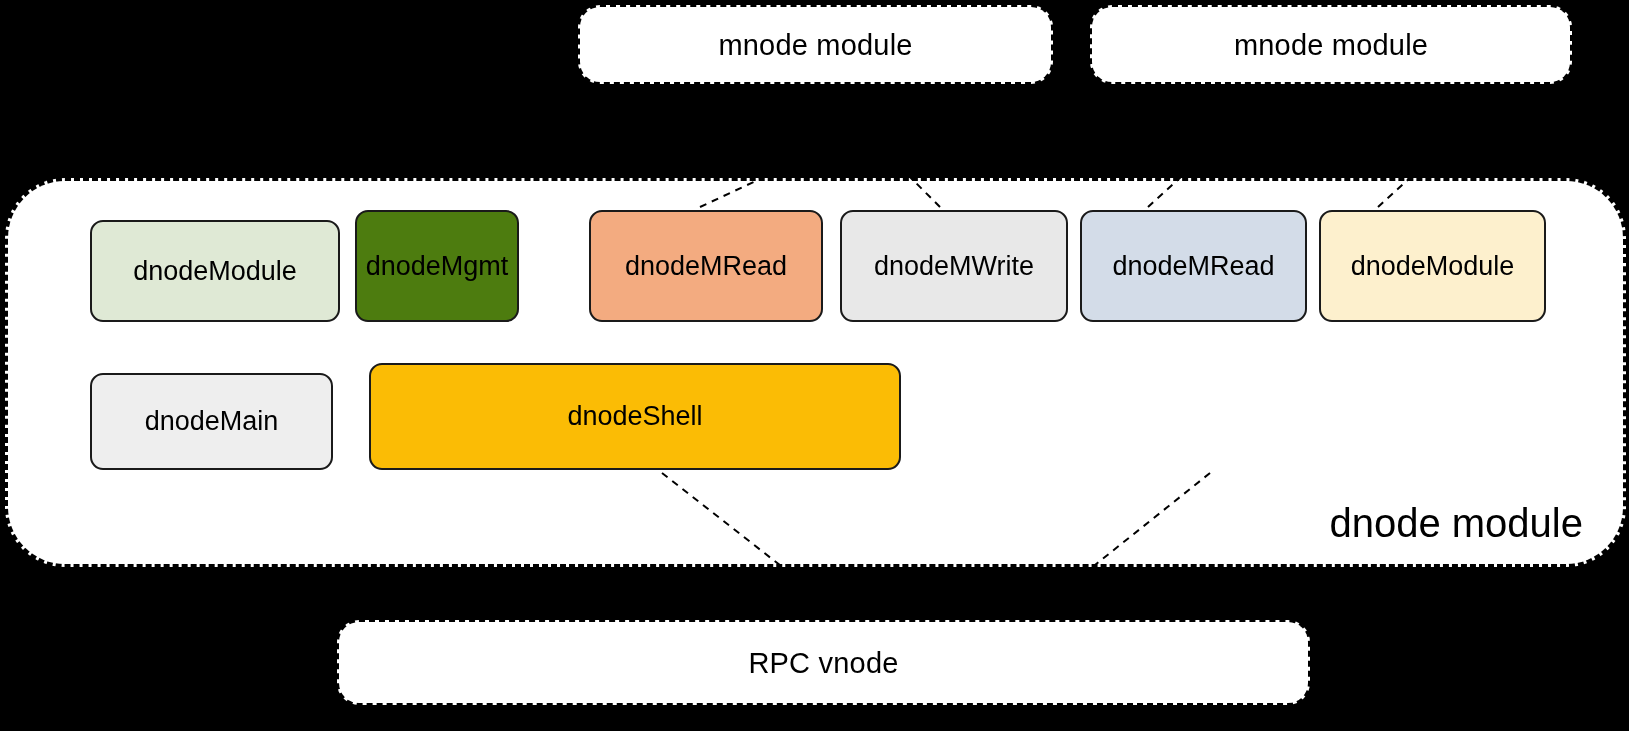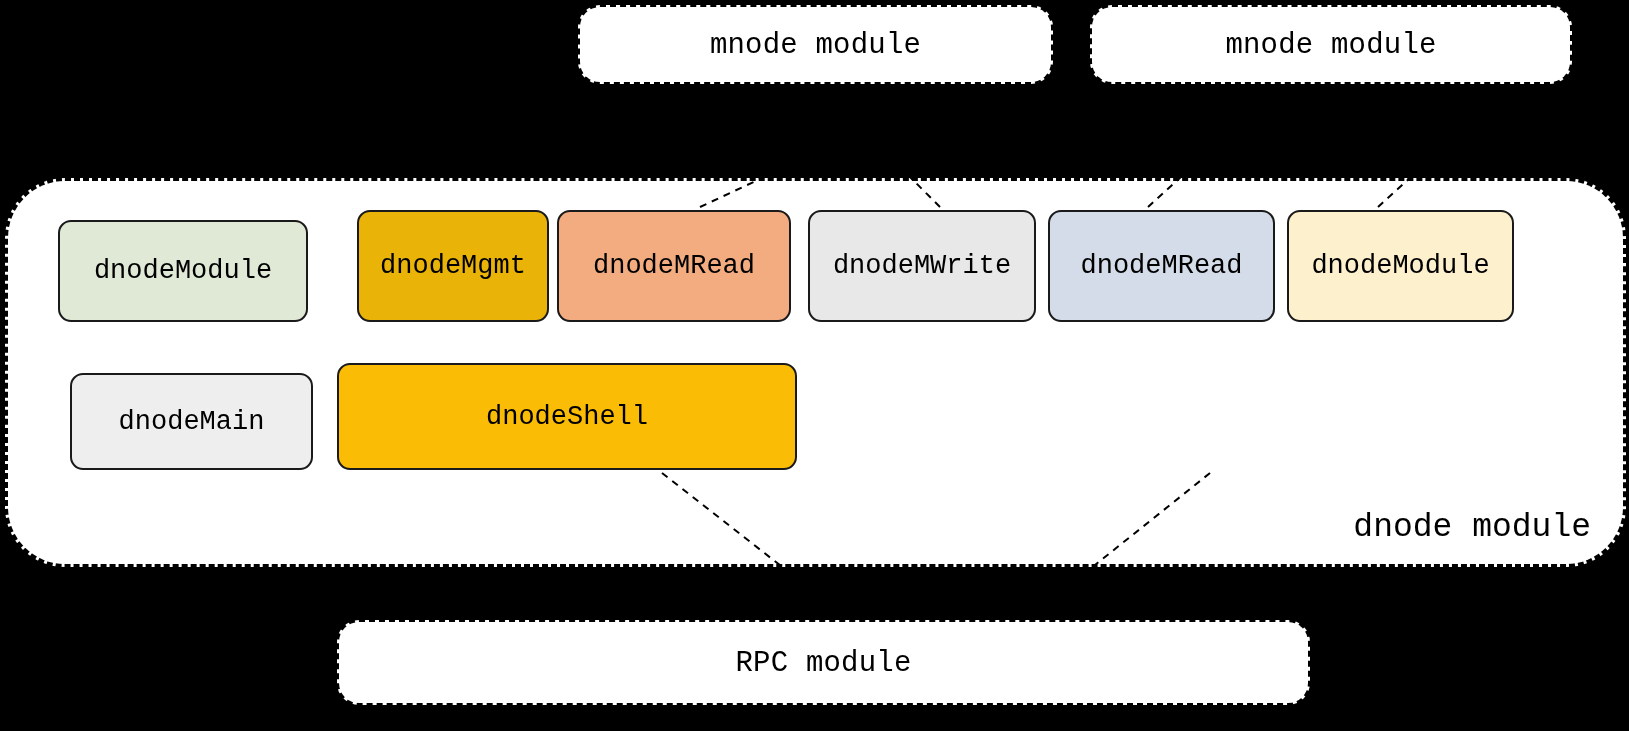--- a/index.html
+++ b/index.html
@@ -6,21 +6,21 @@
     margin: 0;
     padding: 0;
     background: #000000;
   }
   #canvas {
     position: relative;
     width: 1629px;
     height: 731px;
     background: #000000;
     overflow: hidden;
-    font-family: Liberation Mono, monospace;
+    font-family: Liberation Sans, sans-serif;
   }
 
   
   .dashed-module {
     position: absolute;
     background: #ffffff;
     border: 2px dashed #000000;
     border-radius: 22px;
     box-sizing: border-box;
   }
@@ -44,40 +44,41 @@
     top: 178px;
     width: 1621px;
     height: 389px;
     background: #ffffff;
     border: 3px dashed #000000;
     border-radius: 60px;
     box-sizing: border-box;
   }
   #dnode-container-label {
     position: absolute;
-    right: 32px;
+    right: 40px;
     bottom: 18px;
-    font-size: 33px;
+    font-size: 40px;
     color: #000000;
     white-space: nowrap;
     text-align: right;
   }
 
   
   .node-box {
     position: absolute;
     box-sizing: border-box;
     border: 2px solid #1a1a1a;
     border-radius: 13px;
     display: flex;
     align-items: center;
     justify-content: center;
     color: #000000;
     font-size: 27px;
     white-space: nowrap;
+    margin-left: 32px;
   }
 
   
   #connectors {
     position: absolute;
     left: 0;
     top: 0;
     width: 1629px;
     height: 731px;
     pointer-events: none;
@@ -90,49 +91,49 @@
 
   <div class="dashed-module" id="module-mnode" style="left: 578px; top: 5px; width: 475px; height: 79px; background: rgb(255, 255, 255); border-color: rgb(0, 0, 0);">
     <span class="module-label">mnode module</span>
   </div>
 
   <div class="dashed-module" id="module-vnode" style="left: 1090px; top: 5px; width: 482px; height: 79px; background: rgb(255, 255, 255); border-color: rgb(0, 0, 0);">
     <span class="module-label">mnode module</span>
   </div>
 
   <div class="dashed-module" id="module-rpc" style="left: 337px; top: 620px; width: 973px; height: 85px; background: rgb(255, 255, 255); border-color: rgb(0, 0, 0);">
-    <span class="module-label">RPC module</span>
+    <span class="module-label">RPC vnode</span>
   </div>
 
   <div id="dnode-container" style="left: 5px; top: 178px; width: 1621px; height: 389px; background: rgb(255, 255, 255); border-color: rgb(0, 0, 0);">
     <span id="dnode-container-label">dnode module</span>
   </div>
 
   <div class="node-box" id="box-dnodeModule" style="left: 58px; top: 220px; width: 250px; height: 102px; background: rgb(223, 233, 213); border-color: rgb(26, 26, 26);">
     <span>dnodeModule</span>
   </div>
-  <div class="node-box" id="box-dnodeMgmt" style="left: 357px; top: 210px; width: 192px; height: 112px; background: #eab308; border-color: rgb(26, 26, 26);">
+  <div class="node-box" id="box-dnodeMgmt" style="left: 323px; top: 210px; width: 164px; height: 112px; background: #4d7c0f; border-color: rgb(26, 26, 26);">
     <span>dnodeMgmt</span>
   </div>
   <div class="node-box" id="box-dnodeMWrite" style="left: 808px; top: 210px; width: 228px; height: 112px; background: rgb(232, 232, 232); border-color: rgb(26, 26, 26);">
     <span>dnodeMWrite</span>
   </div>
   <div class="node-box" id="box-dnodeMRead" style="left: 557px; top: 210px; width: 234px; height: 112px; background: rgb(243, 171, 128); border-color: rgb(26, 26, 26);">
     <span>dnodeMRead</span>
   </div>
   <div class="node-box" id="box-dnodeVRead" style="left: 1048px; top: 210px; width: 227px; height: 112px; background: rgb(211, 220, 232); border-color: rgb(26, 26, 26);">
     <span>dnodeMRead</span>
   </div>
   <div class="node-box" id="box-dnodeVWrite" style="left: 1287px; top: 210px; width: 227px; height: 112px; background: rgb(253, 240, 205); border-color: rgb(26, 26, 26);">
     <span>dnodeModule</span>
   </div>
-  <div class="node-box" id="box-dnodeMain" style="left: 70px; top: 373px; width: 243px; height: 97px; background: rgb(238, 238, 238); border-color: rgb(26, 26, 26);">
+  <div class="node-box" id="box-dnodeMain" style="left: 58px; top: 373px; width: 243px; height: 97px; background: rgb(238, 238, 238); border-color: rgb(26, 26, 26);">
     <span>dnodeMain</span>
   </div>
-  <div class="node-box" id="box-dnodeShell" style="left: 337px; top: 363px; width: 460px; height: 107px; background: rgb(251, 188, 5); border-color: rgb(26, 26, 26);">
+  <div class="node-box" id="box-dnodeShell" style="left: 337px; top: 363px; width: 532px; height: 107px; background: rgb(251, 188, 5); border-color: rgb(26, 26, 26);">
     <span>dnodeShell</span>
   </div>
 
   <svg id="connectors" viewBox="0 0 1629 731" xmlns="http://www.w3.org/2000/svg">
       <line x1="700" y1="207" x2="790" y2="165" stroke="#000000" stroke-width="2" stroke-dasharray="7 6"></line>
       <line x1="940" y1="207" x2="898" y2="165" stroke="#000000" stroke-width="2" stroke-dasharray="7 6"></line>
       <line x1="1148" y1="207" x2="1194" y2="165" stroke="#000000" stroke-width="2" stroke-dasharray="7 6"></line>
       <line x1="1378" y1="207" x2="1424" y2="165" stroke="#000000" stroke-width="2" stroke-dasharray="7 6"></line>
       <line x1="662" y1="473" x2="790" y2="573" stroke="#000000" stroke-width="2" stroke-dasharray="7 6"></line>
       <line x1="1210" y1="473" x2="1085" y2="573" stroke="#000000" stroke-width="2" stroke-dasharray="7 6"></line>

